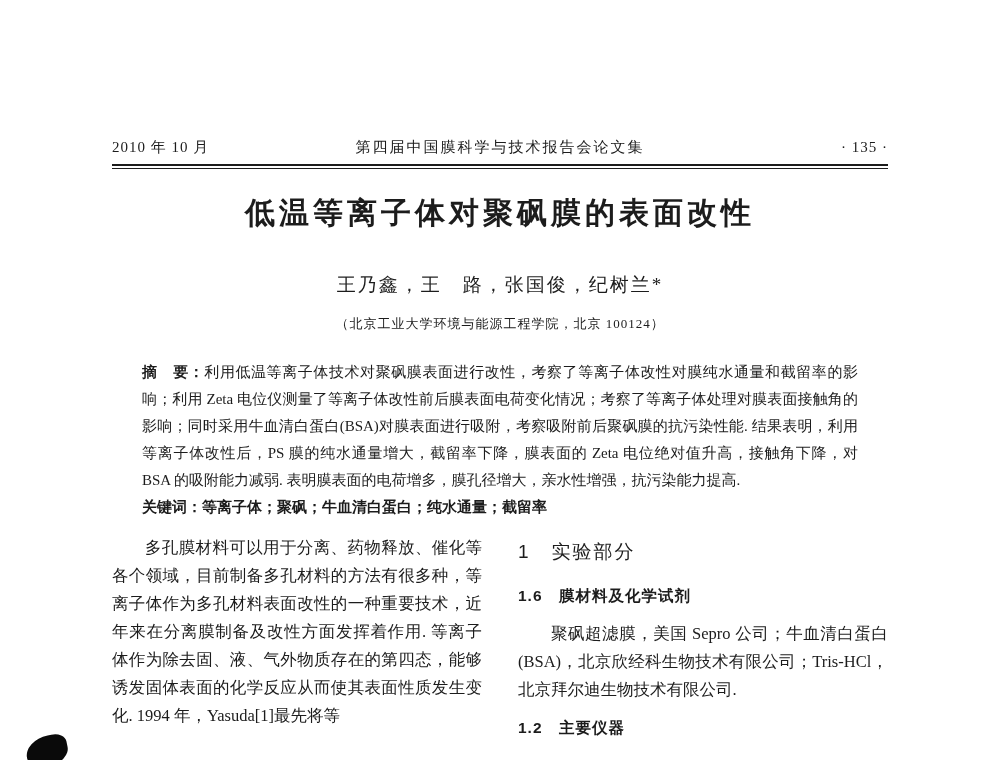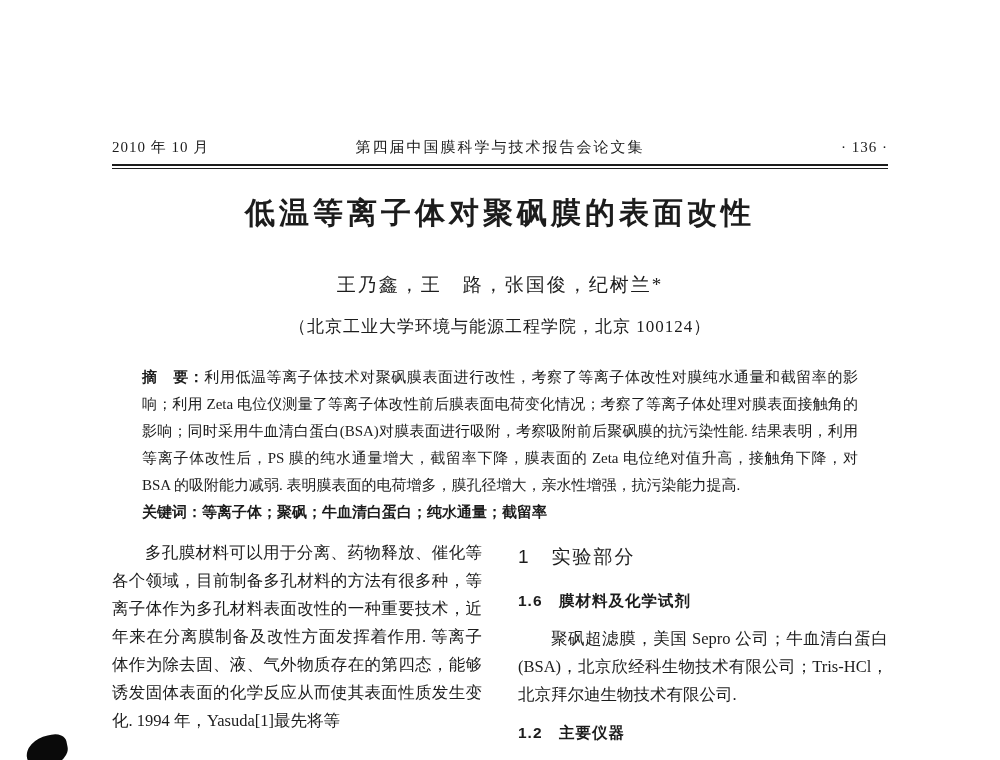--- a/index.html
+++ b/index.html
@@ -41,21 +41,21 @@
   }
   .article-authors {
     margin-top: 38px;
     text-align: center;
     font-size: 19px;
     letter-spacing: 2px;
   }
   .article-affiliation {
     margin-top: 17px;
     text-align: center;
-    font-size: 17px;
+    font-size: 13px;
     letter-spacing: 1px;
   }
   
   .abstract-block {
     margin: 26px 142px 0 142px;
     font-size: 15px;
     line-height: 27px;
     text-align: justify;
   }
   .bold-label { font-weight: 700; }
@@ -107,21 +107,21 @@
   }
 </style>
 </head>
 <body>
 
 <div class="page">
 
   <header class="page-header">
     <span class="header-left">2010 年 10 月</span>
     <span class="header-center">第四届中国膜科学与技术报告会论文集</span>
-    <span class="header-right">· 136 ·</span>
+    <span class="header-right">· 135 ·</span>
   </header>
 
   <div class="double-rule"></div>
 
   <h1 class="article-title">低温等离子体对聚砜膜的表面改性</h1>
 
   <div class="article-authors">王乃鑫，王　路，张国俊，纪树兰*</div>
 
   <div class="article-affiliation">（北京工业大学环境与能源工程学院，北京 100124）</div>
 

